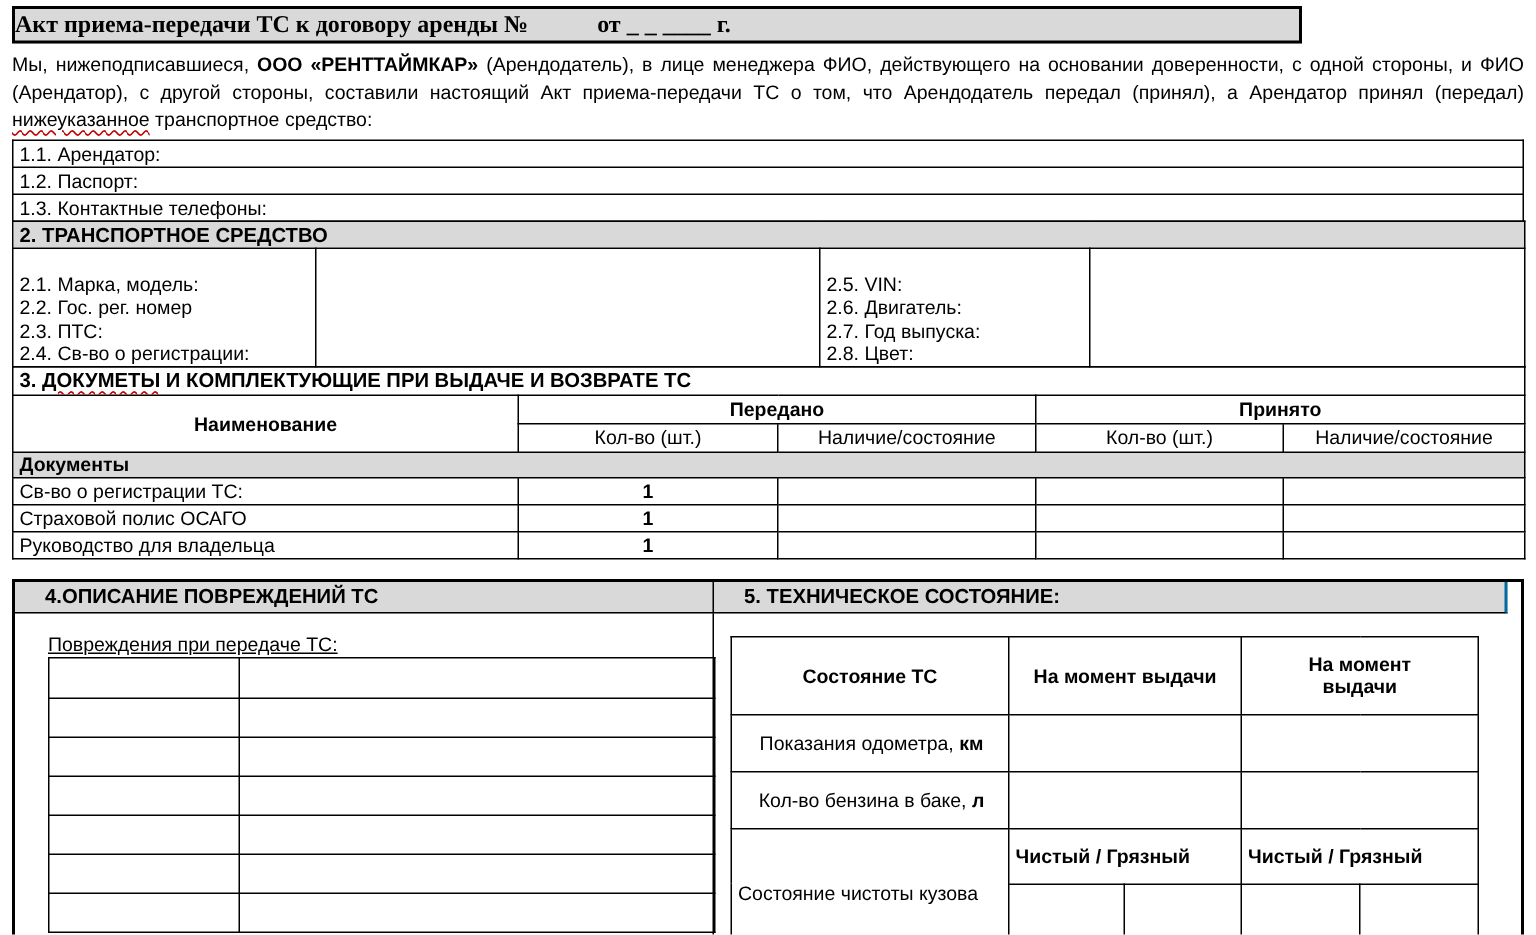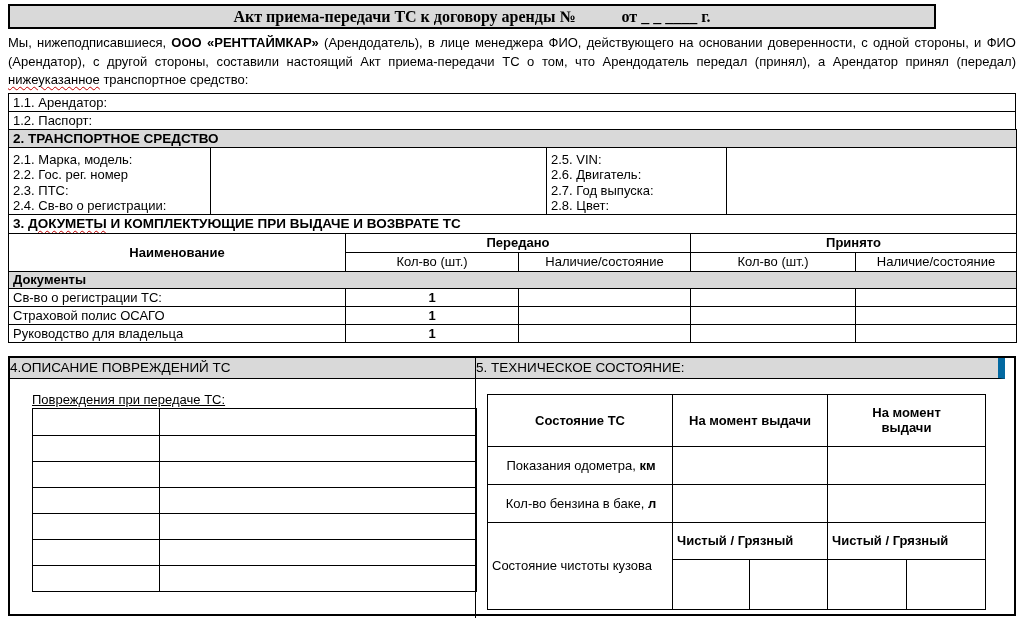--- a/index.html
+++ b/index.html
@@ -6,23 +6,23 @@
   html, body { margin: 0; padding: 0; }
   body {
     width: 1024px; height: 623px; overflow: hidden;
     background: #ffffff; color: #000;
     font-family: "Liberation Sans", sans-serif;
   }
   .page { padding: 4px 8px 0 8px; width: 1024px; }
 
   
   .title-bar {
-    width: 928px; height: 25px;
+    width: 860px; height: 25px;
     border: 2.5px solid #000; background: #d9d9d9;
-    display: flex; align-items: center; justify-content: center;
+    display: flex; align-items: center; 
     font-family: "Liberation Serif", serif; font-weight: bold; font-size: 16px;
   }
   .title-gap { display: inline-block; width: 46px; }
 
   
   .intro {
     margin: 5px 0 3px 0; width: 1008px;
     font-size: 13px; line-height: 18.5px; text-align: justify;
   }
   .misspelled {
@@ -38,36 +38,36 @@
     border: 1px solid #000; font-size: 13px; padding: 0 4px;
     overflow: hidden; vertical-align: middle;
   }
   .gray { background: #d9d9d9; }
   .bold { font-weight: bold; }
   .center { text-align: center; }
   tr.h18 { height: 18px; }
   tr.h19 { height: 19px; padding-left: 23px; }
   tr.h17 { height: 17px; }
   .sec-hdr { font-weight: bold; font-size: 13.5px; }
-  .v-label-cell { vertical-align: top; padding-top: 4px; }
+  .v-label-cell { vertical-align: top; padding-top: 16px; }
   .v-line { line-height: 15.5px; white-space: nowrap; }
 
   
   .box {
     margin-top: 13px; width: 1008px; height: 260px;
     border: 2px solid #000;
   }
   .box-header { display: flex; height: 21px; }
   .box-header-cell {
     background: #d9d9d9; border-bottom: 1.5px solid #000;
-    display: flex; align-items: center; padding-left: 0;
-    font-weight: normal; font-size: 13.5px;
+    display: flex; align-items: center; padding-left: 20px;
+    font-weight: bold; font-size: 13.5px;
   }
   .bh-left { width: 466px; border-right: 1.5px solid #000; }
-  .bh-right { flex: 1; margin-right: 9px; border-right: 7px solid #0369a1; }
+  .bh-right { flex: 1; margin-right: 9px; border-right: 2px solid #0369a1; }
   .box-content { display: flex; height: 239px; }
   .pane-left {
     width: 466px; border-right: 1.5px solid #000;
     padding: 13px 0 0 22px;
   }
   .pane-right { flex: 1; padding: 15px 0 0 11px; }
 
   .damages-label {
     font-weight: normal; font-size: 13px; text-decoration: underline;
     margin-bottom: 1px;
@@ -99,20 +99,23 @@
 
   <div class="intro"><span>Мы, нижеподписавшиеся, </span><b>ООО «РЕНТТАЙМКАР»</b><span> (Арендодатель), в лице менеджера ФИО, действующего на основании доверенности, с одной стороны, и ФИО (Арендатор), с другой стороны, составили настоящий Акт приема-передачи ТС о том, что Арендодатель передал (принял), а Арендатор принял (передал) </span><span class="misspelled">нижеуказанное</span><span> транспортное средство:</span></div>
 
   <table>
     <tbody>
     <tr class="h18">
           <td>1.1. Арендатор:</td>
         </tr>
     <tr class="h18">
           <td>1.2. Паспорт:</td>
+        </tr>
+    <tr class="h18">
+          <td>1.3. Контактные телефоны:</td>
         </tr>
   </tbody>
     </table>
 
   <table>
     <colgroup>
         <col style="width:202px">
         <col style="width:336px">
         <col style="width:180px">
         <col style="width:290px">

